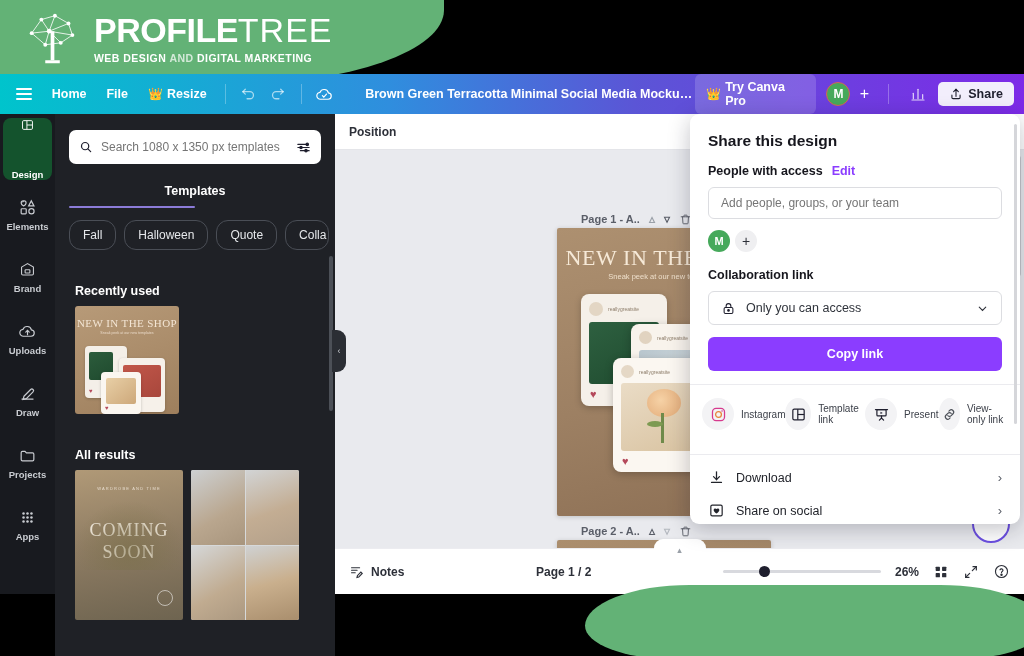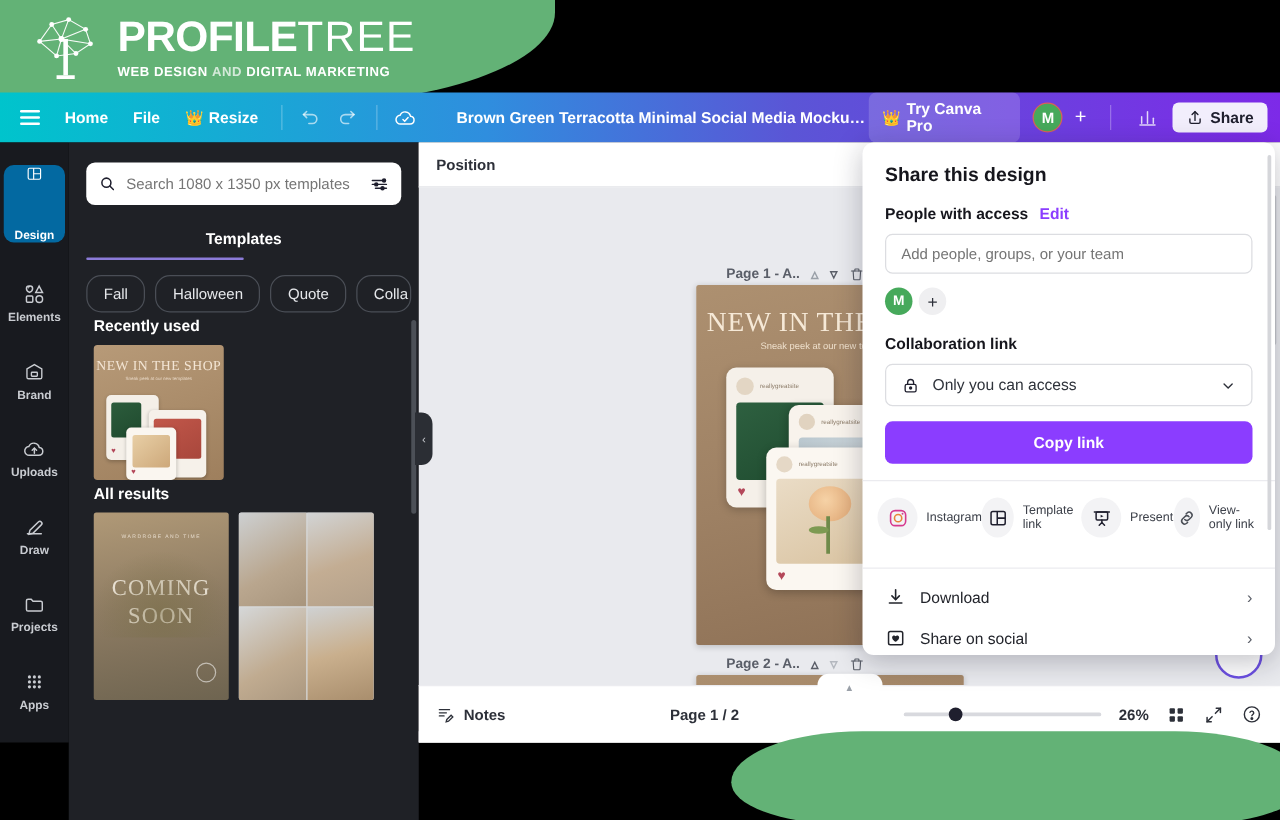--- a/index.html
+++ b/index.html
@@ -50,34 +50,34 @@
   .avatar-wrap { display:flex; align-items:center; gap:4px; margin-left:4px;}
   .avatar { width:24px;height:24px;border-radius:50%; background:#46a95b; color:#fff; font-size:12px; font-weight:700;
             display:flex;align-items:center;justify-content:center; border:1.5px solid #d9605a;}
   .plus-btn { width:20px;height:20px;color:#fff;font-size:16px;display:flex;align-items:center;justify-content:center;}
   .share-btn { background:#f2eefc; color:#1f1f2e; border-radius:5px; padding:5px 11px; font-size:12.5px; font-weight:700;
                display:flex;align-items:center;gap:5px;}
 
   
   .rail { position:absolute; left:0; top:114px; width:55px; height:480px; background:#181a1f; }
   .rail-item { height:62px; display:flex; flex-direction:column; align-items:center; justify-content:center; gap:4px; color:#c9ccd1; }
-  .rail-item.active { background:#0369a1; color:#fff; border-radius:8px; margin:18px 3px;gap:37px; }
+  .rail-item.active { background:#14532d; color:#fff; border-radius:8px; margin:4px 3px;gap:37px; }
   .rail-label { font-size:9.5px; font-weight:600; }
 
   
   .panel { position:absolute; left:55px; top:114px; width:280px; height:597px; background:#1f2126; overflow:hidden;}
   .search-wrap { margin:16px 14px 0 14px; height:34px; background:#fff; border-radius:7px; display:flex; align-items:center; padding:0 10px; gap:8px;}
   .search-input { border:0; outline:0; flex:1; font-size:12px; color:#5b5f66; font-family:"Liberation Sans",sans-serif; background:transparent;}
   .tabs { display:flex; margin:10px 14px 0 14px; position:relative;}
   .tab { flex:1; text-align:center; font-size:12.5px; font-weight:700; color:#aeb2b8; padding:10px 0; }
   .tab.active { color:#fff; }
   .tab-underline { position:absolute; bottom:0; left:0; width:50%; height:2.5px; background:#8b7bd8; border-radius:2px;}
   .chips { display:flex; gap:8px; margin:12px 0 0 14px; }
   .chip { border:1px solid #4a4e56; border-radius:12px; padding:7px 13px; font-size:12px; color:#e6e8eb; white-space:nowrap; background:#1f2126;}
-  .sec-title { color:#fff; font-size:12.5px; font-weight:700; margin:4px 0 8px 20px;}
+  .sec-title { color:#fff; font-size:12.5px; font-weight:700; margin:34px 0 8px 20px;}
   .recent-thumb { margin-left:20px; width:104px; height:108px; border-radius:3px; overflow:hidden; position:relative; }
   .results { display:flex; gap:8px; margin-left:20px; margin-top:8px;}
   .res-thumb { width:108px; height:150px; border-radius:2px; overflow:hidden; position:relative; }
   .panel-scroll { position:absolute; right:2px; top:142px; width:4px; height:155px; background:#4c5057; border-radius:3px;}
   .panel-collapse { position:absolute; left:332px; top:330px; width:14px; height:42px; background:#2b2e34;
                     border-radius:0 9px 9px 0; display:flex; align-items:center; justify-content:center; color:#c9ccd1; font-size:9px; z-index:6;}
 
   
   .editor { position:absolute; left:335px; top:114px; width:689px; height:480px; background:#e9eaee; }
   .ctx-bar { height:36px; background:#fff; display:flex; align-items:center; padding:0 14px; border-bottom:1px solid #e4e5e9;}

